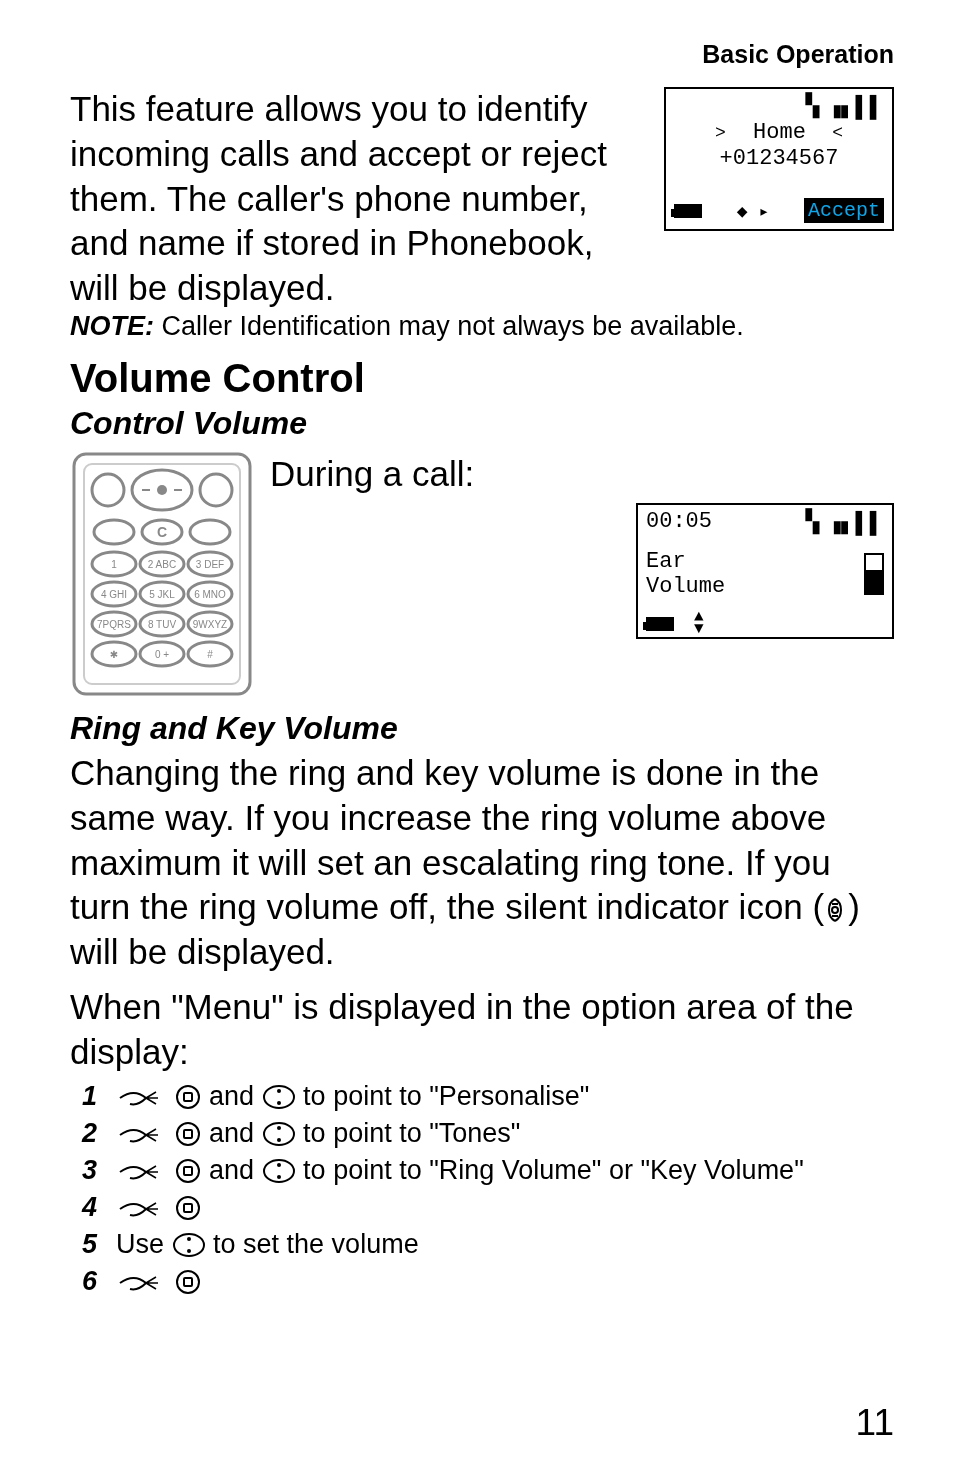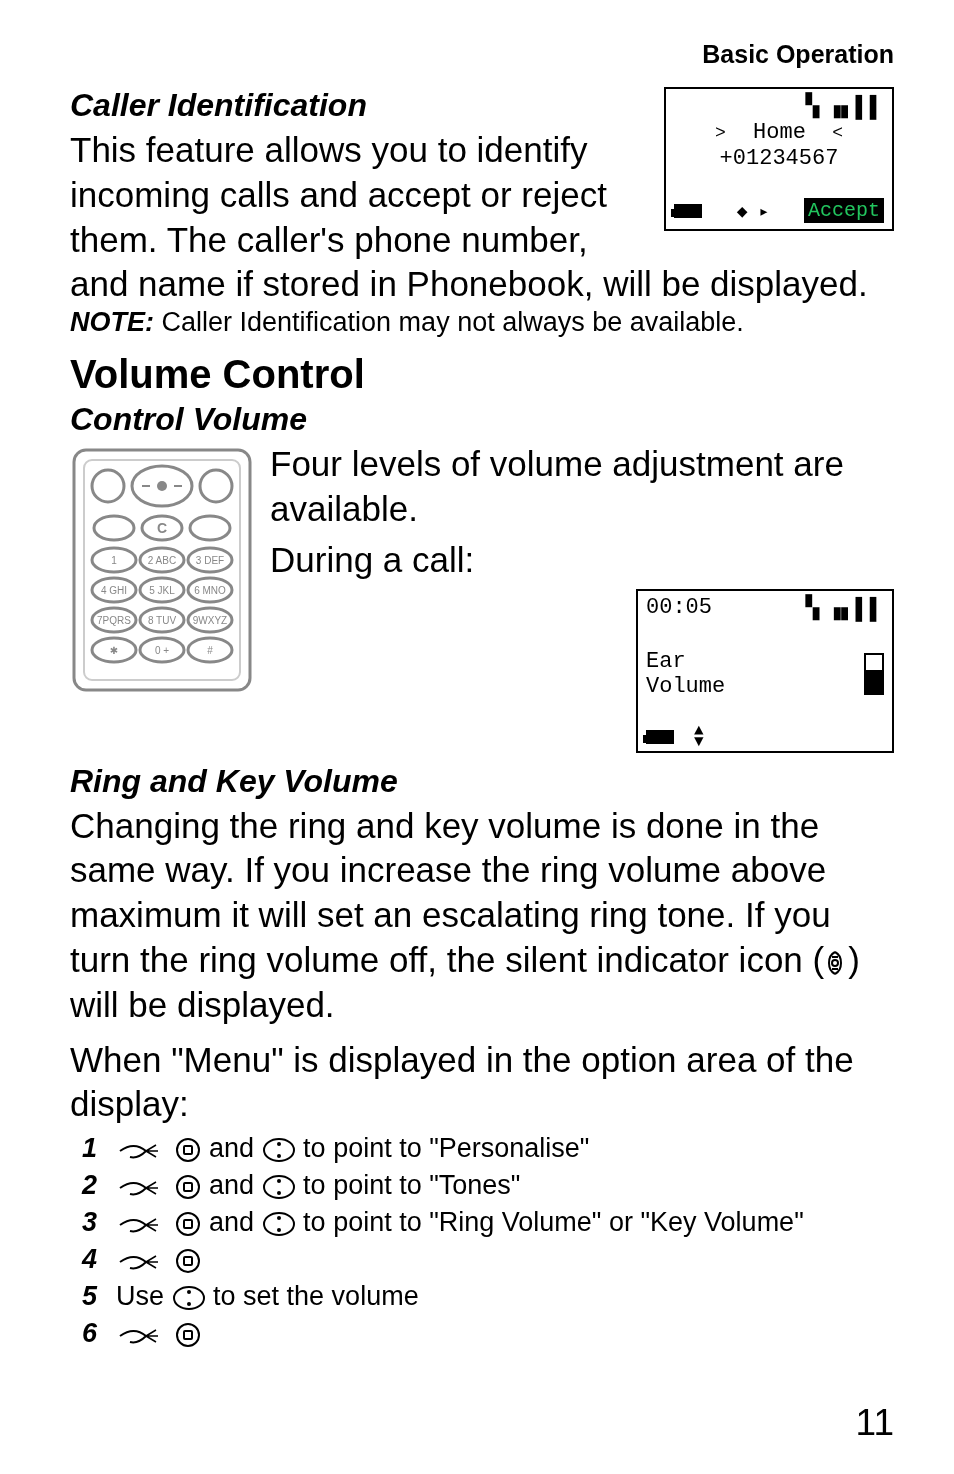--- a/index.html
+++ b/index.html
@@ -72,29 +72,29 @@
     content: "";
     position: absolute;
     left: -5px;
     top: 3px;
     width: 4px;
     height: 8px;
     background: #000;
   }
   .inverse-box {
     background: #000;
-    color: #22c55e;
+    color: #0ea5e9;
     padding: 1px 4px;
     font-family: "Courier New", monospace;
     font-size: 20px;
   }
   .screen2 {
     border: 2px solid #000;
     width: 258px;
-    height: 164px;
+    height: 136px;
     padding: 4px 8px 2px 8px;
     font-family: "Courier New", monospace;
     font-size: 22px;
     background: #fff;
     display: flex;
     flex-direction: column;
     justify-content: space-between;
   }
   .vol-bar {
     display: inline-block;
@@ -182,21 +182,20 @@
         <div class="line" style="text-align:center;">+01234567</div>
       </div>
       <div class="bottom-row">
         <span class="battery-icon"></span>
         <span style="font-size:18px;">◆&nbsp;▸</span>
         <span class="inverse-box">Accept</span>
       </div>
     </div>
   </div>
 
-  <div class="h2-style">Caller Identification</div>
   <div class="body-text">This feature allows you to identify incoming calls and accept or reject them. The caller's phone number, and name if stored in Phonebook, will be displayed.</div>
 </div>
 
 <div class="note-line">
   <span class="note-label">NOTE:</span><span> Caller Identification may not always be available.</span>
 </div>
 
 <div class="h1-style">Volume Control</div>
 <div class="h2-style">Control Volume</div>
 
@@ -242,21 +241,20 @@
       <text x="44" y="178">7PQRS</text>
         <text x="92" y="178">8 TUV</text>
         <text x="140" y="178">9WXYZ</text>
       <text x="44" y="208">✱</text>
         <text x="92" y="208">0 +</text>
         <text x="140" y="208">#</text>
     </g>
   </svg>
 
   <div style="overflow:hidden;">
-    <div class="body-text">Four levels of volume adjustment are available.</div>
     <div class="body-text" style="margin-top:6px;">During a call:</div>
 
     <div style="position:relative; margin-top:6px;">
       <div style="float:right;">
         <div class="screen2">
           <div class="row1">
             <span>00:05</span>
             <span class="signal-text">▝▖▗▖▌▌</span>
           </div>
           <div class="row-mid">

